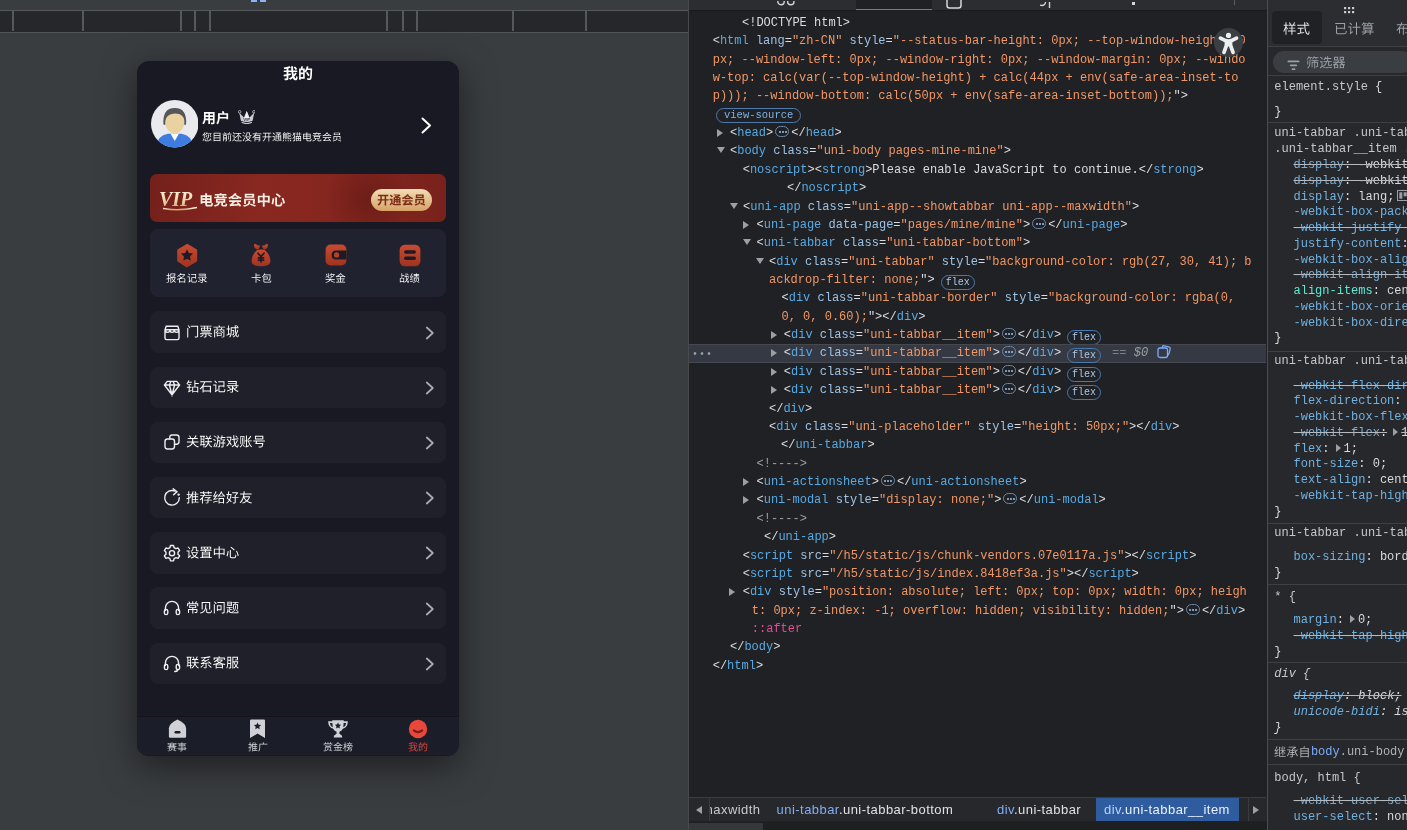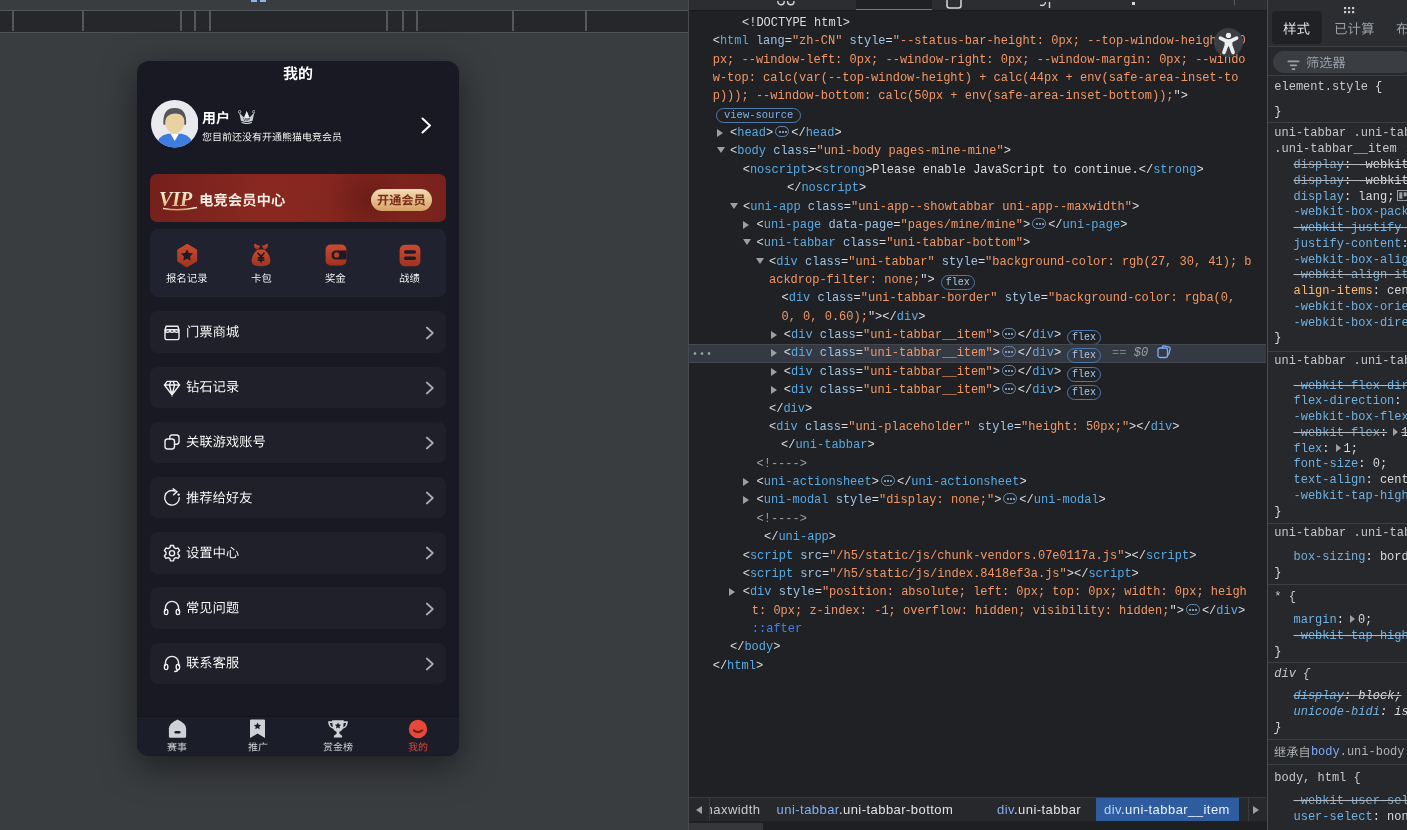--- a/index.html
+++ b/index.html
@@ -350,21 +350,21 @@
 <div class="line mono" style="left:781px;top:436.33px"><span class="p">&lt;/</span><span class="t">uni-tabbar</span><span class="p">&gt;</span></div>
 <div class="line mono" style="left:756.5px;top:454.70px"><span class="cm">&lt;!----&gt;</span></div>
 <div class="line mono" style="left:756.5px;top:473.07px"><span class="arrow ar-r" style="position:absolute;left:-13.3px;top:5px"></span><span class="p">&lt;</span><span class="t">uni-actionsheet</span><span class="p">&gt;</span><span class="ell"><i style="left:2.5px"></i><i style="left:5.5px"></i><i style="left:8.5px"></i></span><span class="p">&lt;/</span><span class="t">uni-actionsheet</span><span class="p">&gt;</span></div>
 <div class="line mono" style="left:756.5px;top:491.44px"><span class="arrow ar-r" style="position:absolute;left:-13.3px;top:5px"></span><span class="p">&lt;</span><span class="t">uni-modal</span> <span class="at">style</span><span class="p">=</span><span class="v">"display: none;"</span><span class="p">&gt;</span><span class="ell"><i style="left:2.5px"></i><i style="left:5.5px"></i><i style="left:8.5px"></i></span><span class="p">&lt;/</span><span class="t">uni-modal</span><span class="p">&gt;</span></div>
 <div class="line mono" style="left:756.5px;top:509.81px"><span class="cm">&lt;!----&gt;</span></div>
 <div class="line mono" style="left:764px;top:528.18px"><span class="p">&lt;/</span><span class="t">uni-app</span><span class="p">&gt;</span></div>
 <div class="line mono" style="left:742.7px;top:546.55px"><span class="p">&lt;</span><span class="t">script</span> <span class="at">src</span><span class="p">=</span><span class="v">"/h5/static/js/chunk-vendors.07e0117a.js"</span><span class="p">&gt;&lt;/</span><span class="t">script</span><span class="p">&gt;</span></div>
 <div class="line mono" style="left:742.7px;top:564.92px"><span class="p">&lt;</span><span class="t">script</span> <span class="at">src</span><span class="p">=</span><span class="v">"/h5/static/js/index.8418ef3a.js"</span><span class="p">&gt;&lt;/</span><span class="t">script</span><span class="p">&gt;</span></div>
 <div class="line mono" style="left:742.7px;top:583.29px"><span class="arrow ar-r" style="position:absolute;left:-13.3px;top:5px"></span><span class="p">&lt;</span><span class="t">div</span> <span class="at">style</span><span class="p">=</span><span class="v">"position: absolute; left: 0px; top: 0px; width: 0px; heigh</span></div>
 <div class="line mono" style="left:751.8px;top:601.66px"><span class="v">t: 0px; z-index: -1; overflow: hidden; visibility: hidden;</span><span class="p">"&gt;</span><span class="ell"><i style="left:2.5px"></i><i style="left:5.5px"></i><i style="left:8.5px"></i></span><span class="p">&lt;/</span><span class="t">div</span><span class="p">&gt;</span></div>
-<div class="line mono" style="left:751.8px;top:620.03px"><span style="color:#3b82f6">::after</span></div>
+<div class="line mono" style="left:751.8px;top:620.03px"><span style="color:#ec4899">::after</span></div>
 <div class="line mono" style="left:730px;top:638.40px"><span class="p">&lt;/</span><span class="t">body</span><span class="p">&gt;</span></div>
 <div class="line mono" style="left:712.7px;top:656.77px"><span class="p">&lt;/</span><span class="t">html</span><span class="p">&gt;</span></div>
 <div class="abs" style="left:1213.5px;top:28px"><svg width="29" height="29" viewBox="0 0 29 29">
 <circle cx="14.5" cy="14.5" r="14.5" fill="#3b3e42"></circle>
 <circle cx="14.5" cy="7.4" r="2.6" fill="#eceef0"></circle>
 <path d="M4.8 9.2 Q5.6 7.6 7.2 8.4 L11.4 10.6 Q14.5 12 17.6 10.6 L21.8 8.4 Q23.4 7.6 24.2 9.2 Q25 10.8 23.4 11.7 L18.4 14.3 L18.4 17 L20.8 23.8 Q21.4 25.6 19.6 26.2 Q17.9 26.8 17.3 25 L14.9 18.6 Q14.5 17.8 14.1 18.6 L11.7 25 Q11.1 26.8 9.4 26.2 Q7.6 25.6 8.2 23.8 L10.6 17 L10.6 14.3 L5.6 11.7 Q4 10.8 4.8 9.2z" fill="#eceef0"></path>
 </svg></div>
 <div class="abs" style="left:689px;top:797.4px;width:577px;height:23.5px;background:#26282b;border-top:1px solid #3a3d40;overflow:hidden"></div>
 <div class="abs" style="left:702px;top:802.3px;font-size:13px;letter-spacing:0.45px;color:#c8cbce">maxwidth</div>
 <div class="abs" style="left:776.6px;top:802.3px;font-size:13px;letter-spacing:0.45px"><span style="color:#82aef5">uni-tabbar</span><span style="color:#dfe1e4">.uni-tabbar-bottom</span></div>
@@ -422,21 +422,21 @@
         <rect x="0.5" y="0.5" width="11" height="10"></rect>
         <rect x="2.3" y="2.3" width="3" height="6.4" fill="#9aa0a6" stroke="none"></rect>
         <rect x="6.7" y="2.3" width="3" height="4" fill="#9aa0a6" stroke="none"></rect>
       </g>
     </svg></div>
 <div class="line mono" style="left:1293.5px;top:203.41px;"><span style="color:#71b1e0">-webkit-box-pack</span></div>
 <div class="line mono" style="left:1293.5px;top:219.21px;"><span style="text-decoration:line-through;text-decoration-color:#b5b8bc;text-decoration-thickness:1.2px"><span style="color:#71b1e0">-webkit-justify-content</span></span></div>
 <div class="line mono" style="left:1293.5px;top:234.91px;"><span style="color:#71b1e0">justify-content</span><span style="color:#d8dadc">: center;</span></div>
 <div class="line mono" style="left:1293.5px;top:250.71px;"><span style="color:#71b1e0">-webkit-box-align</span></div>
 <div class="line mono" style="left:1293.5px;top:266.41px;"><span style="text-decoration:line-through;text-decoration-color:#b5b8bc;text-decoration-thickness:1.2px"><span style="color:#71b1e0">-webkit-align-items</span></span></div>
-<div class="line mono" style="left:1293.5px;top:282.21px;"><span style="color:#fdba74">align-items</span><span style="color:#d8dadc">: center;</span></div>
+<div class="line mono" style="left:1293.5px;top:282.21px;"><span style="color:#5eead4">align-items</span><span style="color:#d8dadc">: center;</span></div>
 <div class="line mono" style="left:1293.5px;top:297.91px;"><span style="color:#71b1e0">-webkit-box-orient</span></div>
 <div class="line mono" style="left:1293.5px;top:313.71px;"><span style="color:#71b1e0">-webkit-box-direction</span></div>
 <div class="line mono" style="left:1274.3px;top:329.41px;"><span style="color:#d8dadc">}</span></div>
 <div class="abs" style="left:1268px;top:350.5px;width:139px;height:1px;background:#3c4043"></div>
 <div class="line mono" style="left:1274.3px;top:352.01px;"><span style="color:#c5c8ca">uni-tabbar .uni-tabbar__item</span></div>
 <div class="line mono" style="left:1293.5px;top:376.61px;"><span style="text-decoration:line-through;text-decoration-color:#b5b8bc;text-decoration-thickness:1.2px"><span style="color:#71b1e0">-webkit-flex-direction</span></span></div>
 <div class="line mono" style="left:1293.5px;top:392.31px;"><span style="color:#71b1e0">flex-direction</span><span style="color:#d8dadc">: column;</span></div>
 <div class="line mono" style="left:1293.5px;top:408.11px;"><span style="color:#71b1e0">-webkit-box-flex</span></div>
 <div class="line mono" style="left:1293.5px;top:423.81px;"><span style="text-decoration:line-through;text-decoration-color:#b5b8bc;text-decoration-thickness:1.2px"><span style="color:#71b1e0">-webkit-flex</span><span style="color:#d8dadc">:</span><span class="arrow" style="border-width:4px 0 4px 5.5px;border-color:transparent transparent transparent #9aa0a6;margin:0 3px 1px 6px"></span><span style="color:#d8dadc">1;</span></span></div>
 <div class="line mono" style="left:1293.5px;top:439.61px;"><span style="color:#71b1e0">flex</span><span style="color:#d8dadc">:</span><span class="arrow" style="border-width:4px 0 4px 5.5px;border-color:transparent transparent transparent #9aa0a6;margin:0 3px 1px 6px"></span><span style="color:#d8dadc">1;</span></div>

